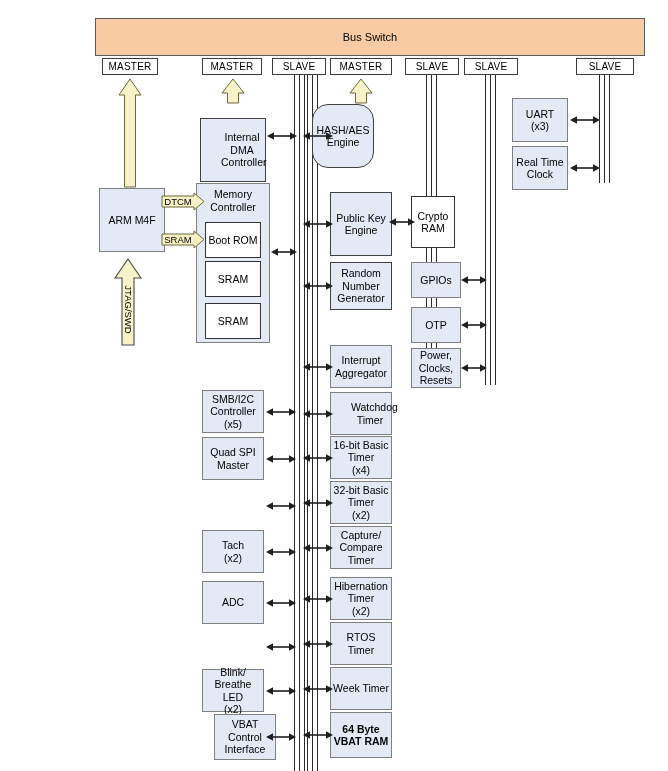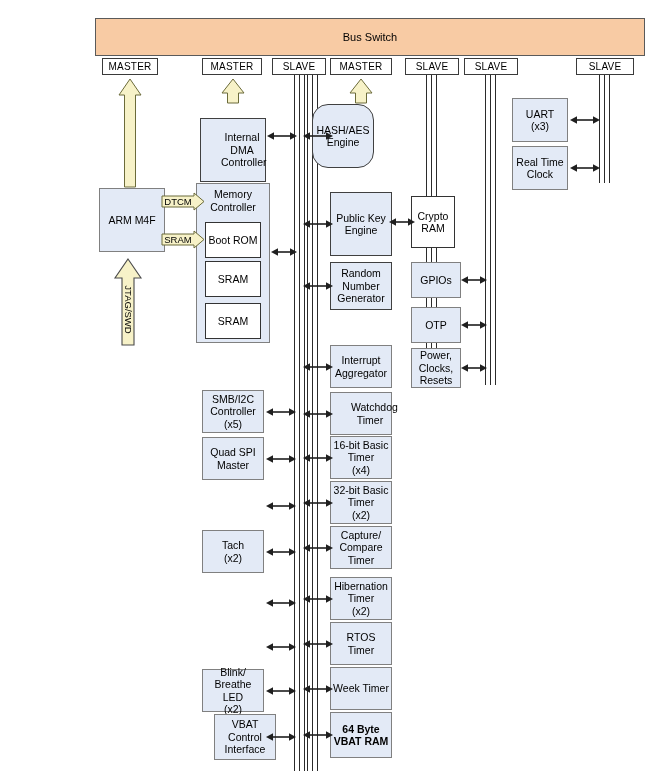--- a/index.html
+++ b/index.html
@@ -423,20 +423,23 @@
 (x2)</span>
   </div>
   <div class="harrow" style="left:266px; top:546px; width:30px;">
     <svg width="30" height="12" viewBox="0 0 30 12">
       <line x1="4" y1="6" x2="26" y2="6" stroke="#1f1f1f" stroke-width="1.6"></line>
       <polygon points="0,6 7,2.2 7,9.8" fill="#1f1f1f"></polygon>
       <polygon points="30,6 23,2.2 23,9.8" fill="#1f1f1f"></polygon>
     </svg>
   </div>
 
+  <div class="blk" style="left:202px; top:581px; width:62px; height:43px;">
+    <span class="lbl">ADC</span>
+  </div>
   <div class="harrow" style="left:266px; top:597px; width:30px;">
     <svg width="30" height="12" viewBox="0 0 30 12">
       <line x1="4" y1="6" x2="26" y2="6" stroke="#1f1f1f" stroke-width="1.6"></line>
       <polygon points="0,6 7,2.2 7,9.8" fill="#1f1f1f"></polygon>
       <polygon points="30,6 23,2.2 23,9.8" fill="#1f1f1f"></polygon>
     </svg>
   </div>
 
   <div class="harrow" style="left:266px; top:641px; width:30px;">
     <svg width="30" height="12" viewBox="0 0 30 12">

